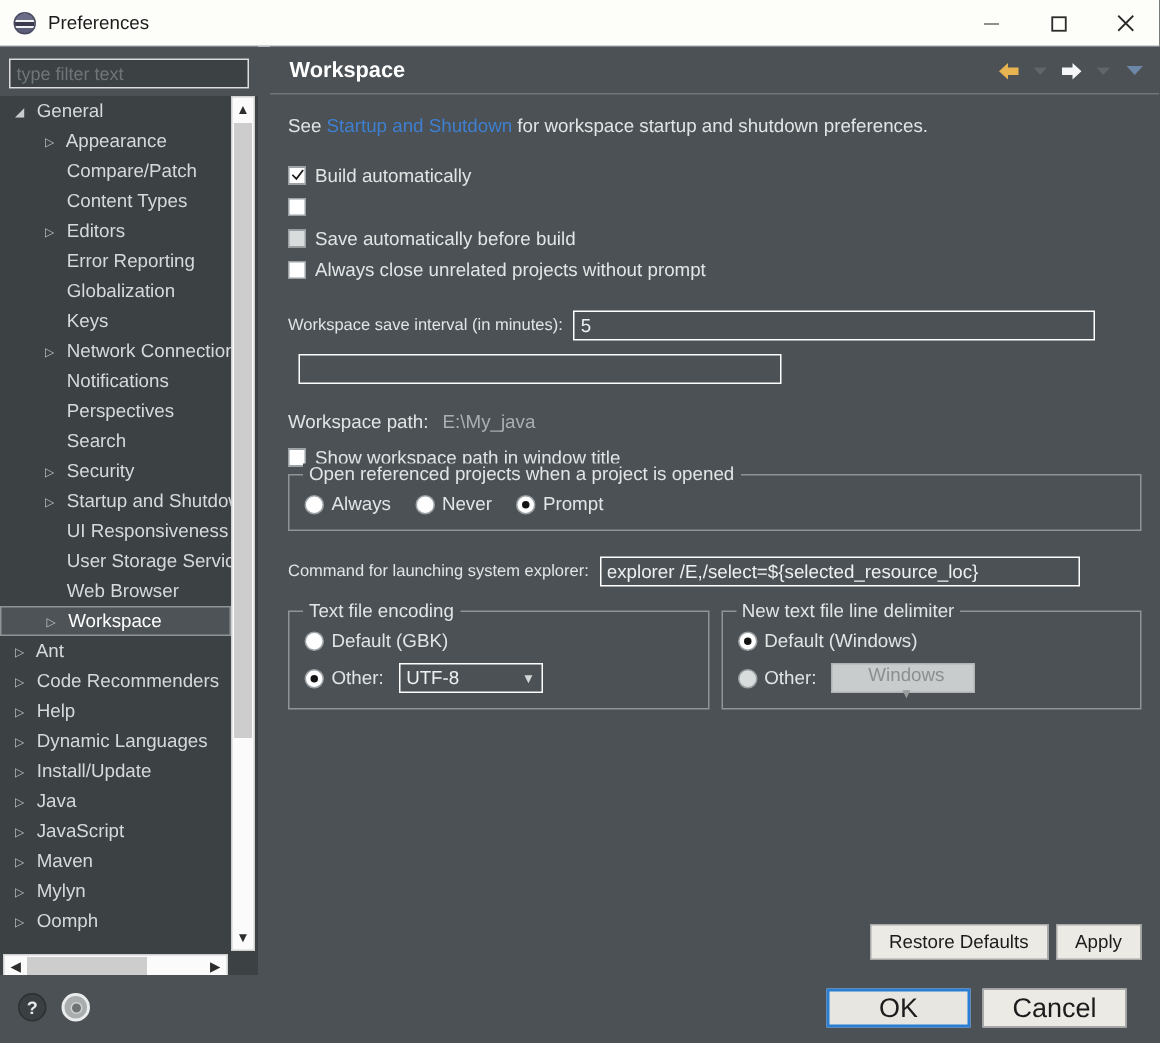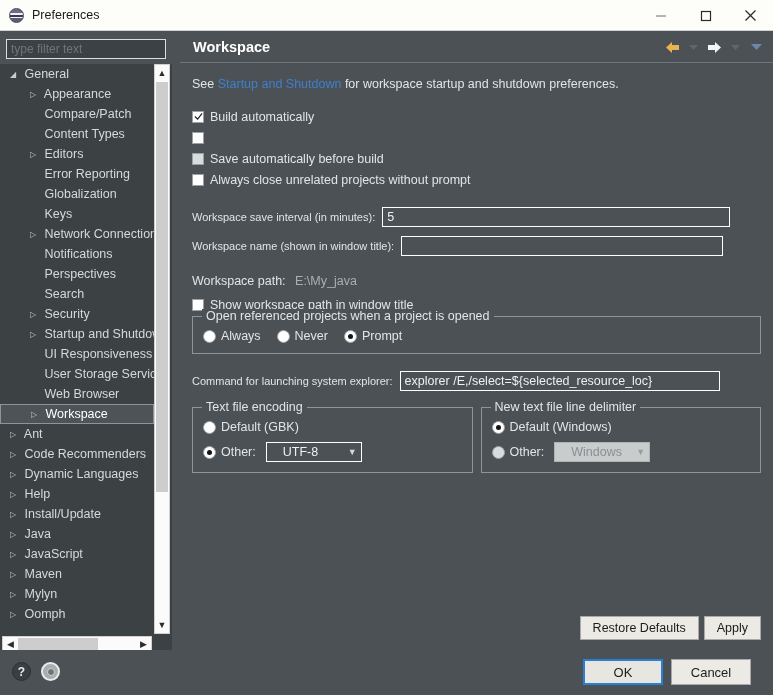--- a/index.html
+++ b/index.html
@@ -225,31 +225,31 @@
 
   .bottomgroups { display: flex; gap: 8px; margin-top: 16px; }
   .bottomgroups .group { flex: 1; margin-top: 0; }
 
   .combo {
     display: inline-flex; align-items: center;
     background: #4b5154;
     border: 1px solid #ffffff;
     height: 20px;
     min-width: 96px;
-    padding: 0 0 0 16px;
+    padding: 0 0 0 4px;
     color: #eef0f1;
     font-size: 12.5px;
     margin-left: 10px;
   }
   .combo .cval { flex: 1; }
   .combo .carrow {
     width: 17px; text-align: center; font-size: 9px; color: #d4d7d8;
   }
   .combo.disabled {
-    background: #c9cccd; border: 1px solid #b0b3b4; color: #8b8f90;
+    background: #c9cccd; border: 1px solid #b0b3b4; color: #8b8f90; flex-direction: column;
   }
   .combo.disabled .carrow { color: #9a9d9e; }
 
   .actionbtns {
     position: absolute; right: 12px; bottom: 10px;
     display: flex; gap: 5px;
   }
   .btn {
     background: #eceae4;
     border: 1px solid #a9a9a9;
@@ -278,22 +278,22 @@
   .ficon.gear { background: #a9adae; border: 2px solid #e9ebec; }
   .ficon.gear .inner {
     width: 8px; height: 8px; border-radius: 50%;
     background: #6e7374; border: 1px solid #cfd2d3;
   }
   .footbtns {
     position: absolute; right: 22px; top: 9px;
     display: flex; gap: 8px;
   }
   .fbtn {
-    width: 80px; height: 26px;
-    font-size: 13px;
+    width: 96px; height: 26px;
+    font-size: 18px;
     color: #1c1c1c;
     background: #eceae4;
     border: 1px solid #a9a9a9;
     font-family: "Liberation Sans", sans-serif;
   }
   .fbtn.primary {
     border: 2px solid #2a7fd4;
     background: #e8e6e0;
   }
 </style>
@@ -342,22 +342,22 @@
           <div class="tree-item lvl2"><span class="arrow none">&nbsp;</span> <span>Perspectives</span></div>
           <div class="tree-item lvl2"><span class="arrow none">&nbsp;</span> <span>Search</span></div>
           <div class="tree-item lvl2"><span class="arrow collapsed">▷</span> <span>Security</span></div>
           <div class="tree-item lvl2"><span class="arrow collapsed">▷</span> <span>Startup and Shutdown</span></div>
           <div class="tree-item lvl2"><span class="arrow none">&nbsp;</span> <span>UI Responsiveness Monitoring</span></div>
           <div class="tree-item lvl2"><span class="arrow none">&nbsp;</span> <span>User Storage Service</span></div>
           <div class="tree-item lvl2"><span class="arrow none">&nbsp;</span> <span>Web Browser</span></div>
           <div class="tree-item lvl2 selected"><span class="arrow collapsed">▷</span> <span>Workspace</span></div>
           <div class="tree-item lvl1"><span class="arrow collapsed">▷</span> <span>Ant</span></div>
           <div class="tree-item lvl1"><span class="arrow collapsed">▷</span> <span>Code Recommenders</span></div>
+          <div class="tree-item lvl1"><span class="arrow collapsed">▷</span> <span>Help</span></div>
           <div class="tree-item lvl1"><span class="arrow collapsed">▷</span> <span>Dynamic Languages</span></div>
-          <div class="tree-item lvl1"><span class="arrow collapsed">▷</span> <span>Help</span></div>
           <div class="tree-item lvl1"><span class="arrow collapsed">▷</span> <span>Install/Update</span></div>
           <div class="tree-item lvl1"><span class="arrow collapsed">▷</span> <span>Java</span></div>
           <div class="tree-item lvl1"><span class="arrow collapsed">▷</span> <span>JavaScript</span></div>
           <div class="tree-item lvl1"><span class="arrow collapsed">▷</span> <span>Maven</span></div>
           <div class="tree-item lvl1"><span class="arrow collapsed">▷</span> <span>Mylyn</span></div>
           <div class="tree-item lvl1"><span class="arrow collapsed">▷</span> <span>Oomph</span></div>
         </div>
 
       <div class="vscroll">
         <div class="arrowbtn">▲</div>
@@ -433,21 +433,20 @@
             <span>Always close unrelated projects without prompt</span>
           </div>
         </div>
 
       <div class="fieldrow" style="margin-top:18px">
         <span class="fieldlabel">Workspace save interval (in minutes):</span>
         <input class="textinput" style="width: 348px; margin-left: 7px;" type="text" value="5">
       </div>
 
       <div class="fieldrow" style="margin-top:9px">
-        <span class="fieldlabel">Workspace name (shown in window title):</span>
         <input class="textinput" style="width: 322px; margin-left: 7px;" type="text" value="">
       </div>
 
       <div class="path-line">
         <span>Workspace path:</span>
         <span class="path-value">E:\My_java</span>
       </div>
 
       <div class="cbrow" style="margin-top:7px">
         <span class="cbox"></span>

